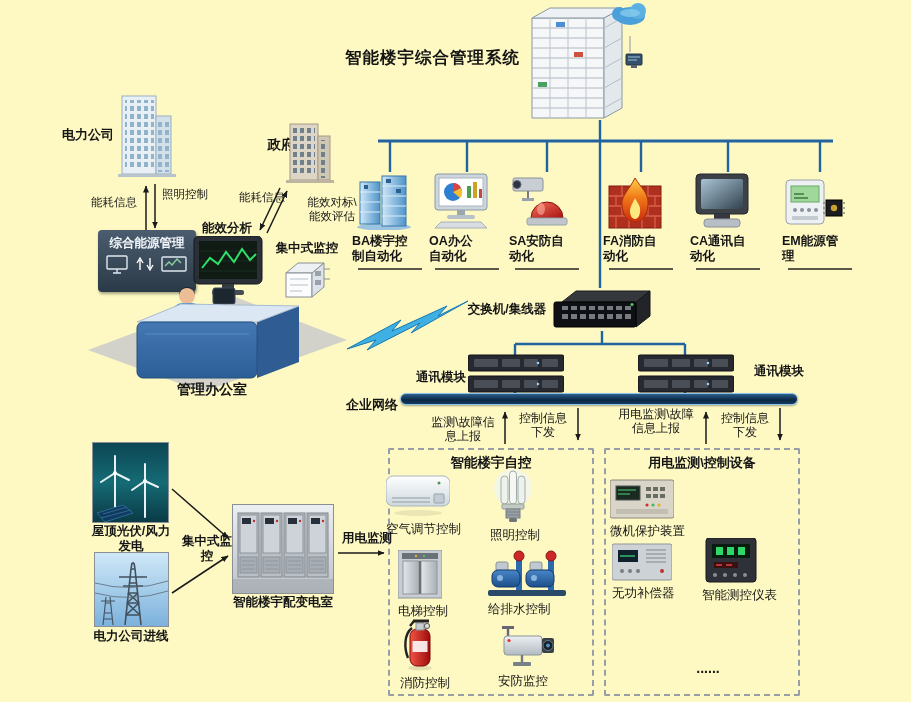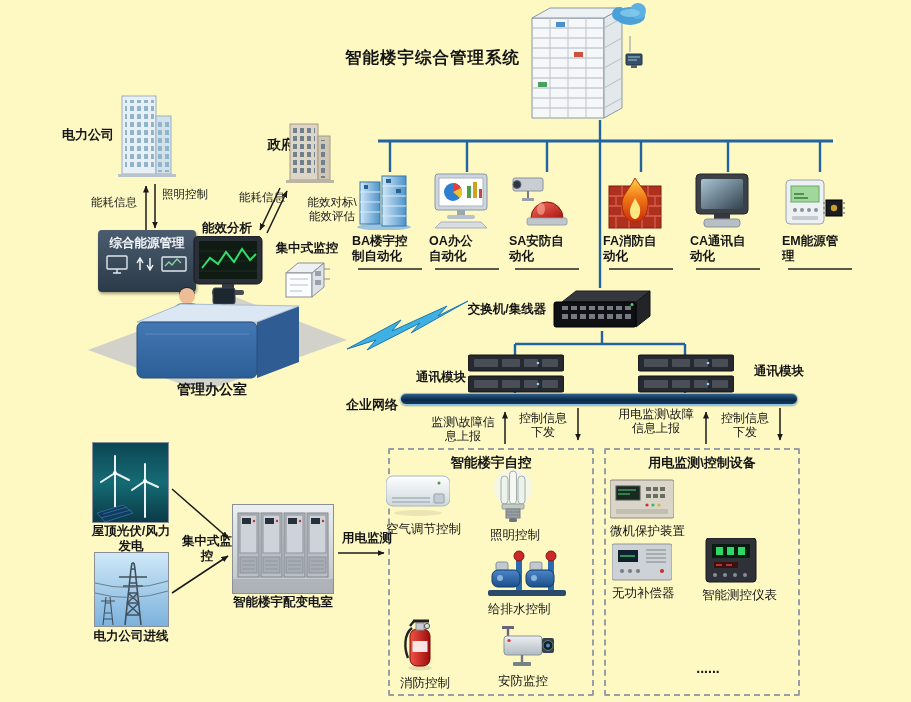--- a/index.html
+++ b/index.html
@@ -311,20 +311,38 @@
       <rect x="19.5" y="3" width="7" height="33" rx="3.5" fill="#f4f7f3" stroke="#a2aca6"></rect>
       <rect x="28" y="8" width="7" height="28" rx="3.5" fill="#eef2ee" stroke="#a2aca6"></rect>
       <rect x="12" y="36" width="22" height="5" rx="1" fill="#c2cac4" stroke="#98a29a"></rect>
       <rect x="16" y="41" width="14" height="9" fill="#9aa2a8" stroke="#787f84"></rect>
       <path d="M16 44 h14 M16 47 h14" stroke="#787f84" stroke-width="1"></path>
       <rect x="19" y="50" width="8" height="4" rx="1.5" fill="#6e767c"></rect>
     </svg>
     <div class="cap">照明控制</div>
   </div>
 
+  <div class="stack" style="left:398px;top:550px;width:64px">
+    <svg width="44" height="50">
+      <defs>
+          <linearGradient id="gel" x1="0" y1="0" x2="1" y2="0">
+            <stop offset="0" stop-color="#e2e7eb"></stop>
+            <stop offset="1" stop-color="#a8b0b6"></stop>
+          </linearGradient>
+        </defs>
+      <rect x="0" y="0" width="44" height="48" fill="#c8cdd2" stroke="#8f969c"></rect>
+      <rect x="4" y="3" width="36" height="6" fill="#6a7178"></rect>
+      <circle cx="18" cy="6" r="1.2" fill="#e0b040"></circle>
+        <circle cx="26" cy="6" r="1.2" fill="#50c060"></circle>
+      <rect x="5" y="11" width="16" height="33" fill="url(#gel)" stroke="#8f969c"></rect>
+      <rect x="23" y="11" width="16" height="33" fill="url(#gel)" stroke="#8f969c"></rect>
+      <path d="M22 11 V44" stroke="#555" stroke-width="1.4"></path>
+    </svg>
+    <div class="cap">电梯控制</div>
+  </div>
 
   <div class="stack" style="left:488px;top:548px;width:80px">
     <svg width="78" height="50">
       <defs>
           <linearGradient id="gpm" x1="0" y1="0" x2="0" y2="1">
             <stop offset="0" stop-color="#4a86c8"></stop>
             <stop offset="1" stop-color="#1c4f8a"></stop>
           </linearGradient>
         </defs>
       <rect x="0" y="42" width="78" height="6" rx="2" fill="#2a4a6a"></rect>

